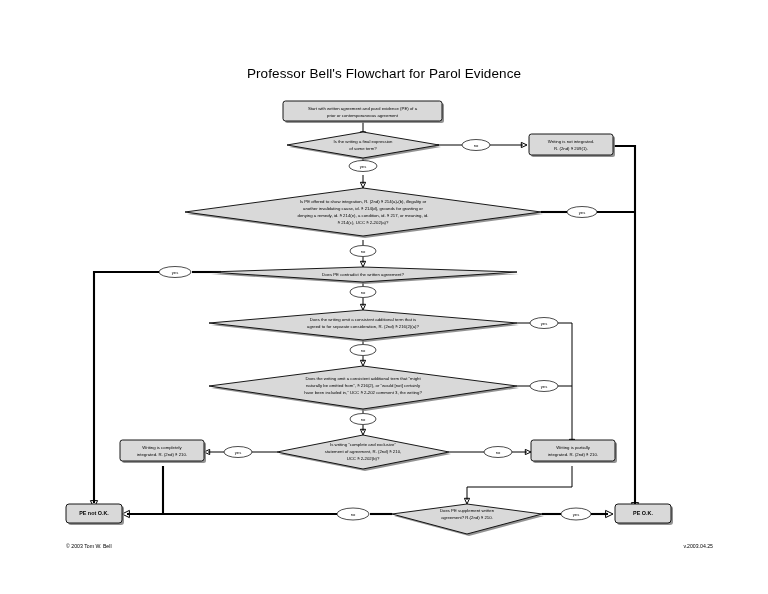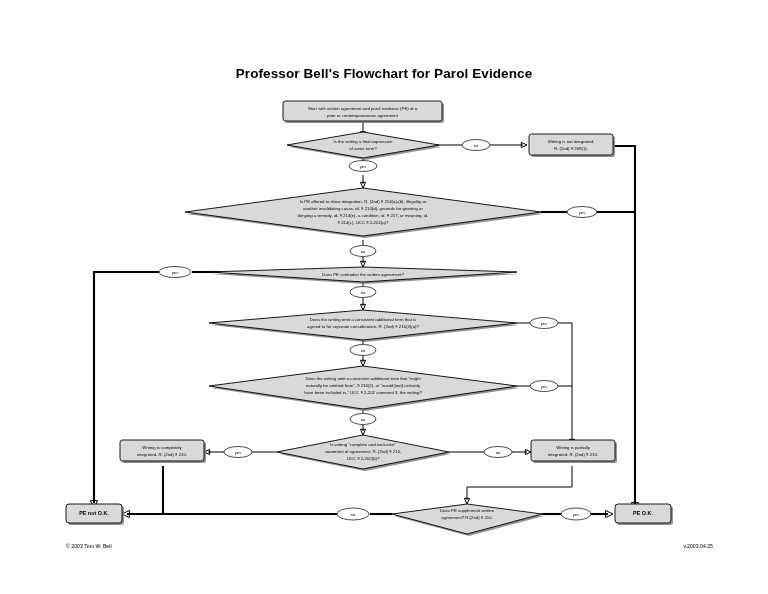--- a/index.html
+++ b/index.html
@@ -23,21 +23,20 @@
   }
   #chart-title {
     position: absolute;
     left: 0;
     top: 66px;
     width: 768px;
     text-align: center;
     font-size: 13.5px;
     color: #000;
     letter-spacing: 0.1px;
-    font-weight: bold;
   }
   #footer-left {
     position: absolute;
     left: 66px;
     top: 543px;
     font-size: 5.2px;
     color: #000;
   }
   #footer-right {
     position: absolute;

